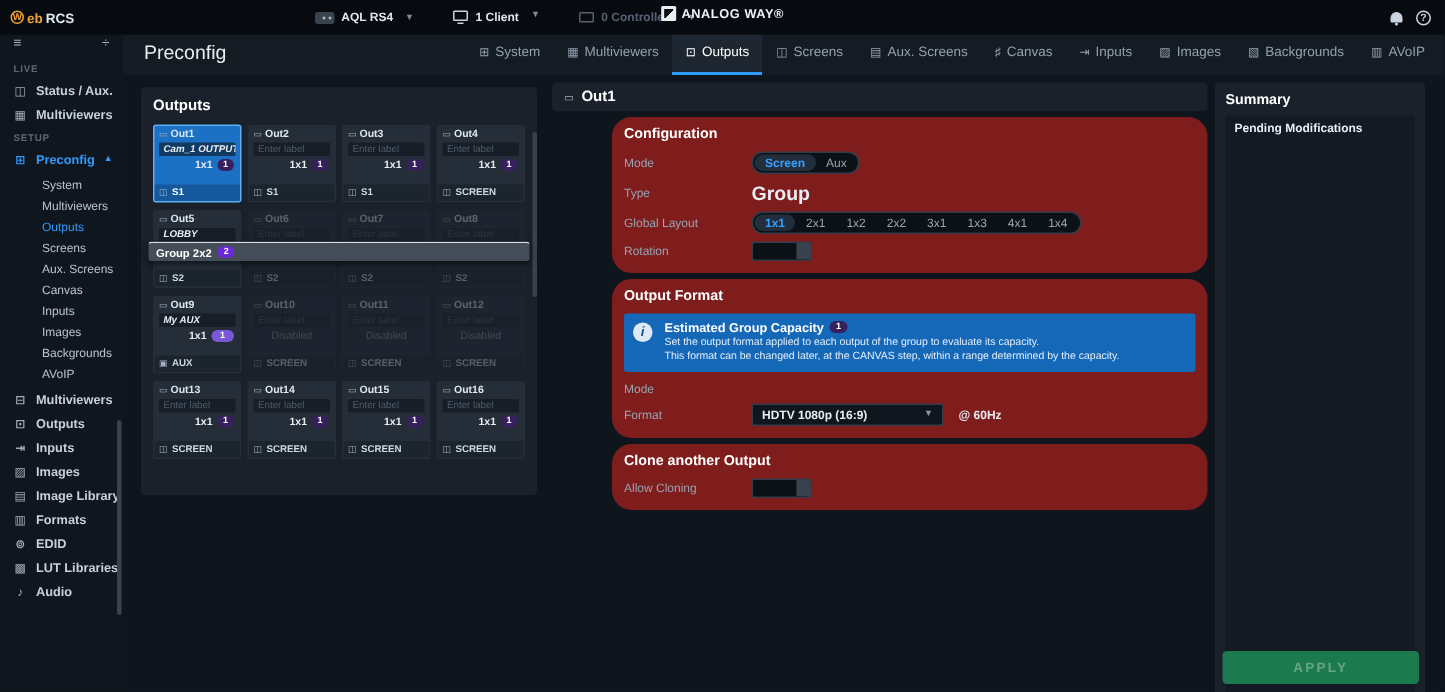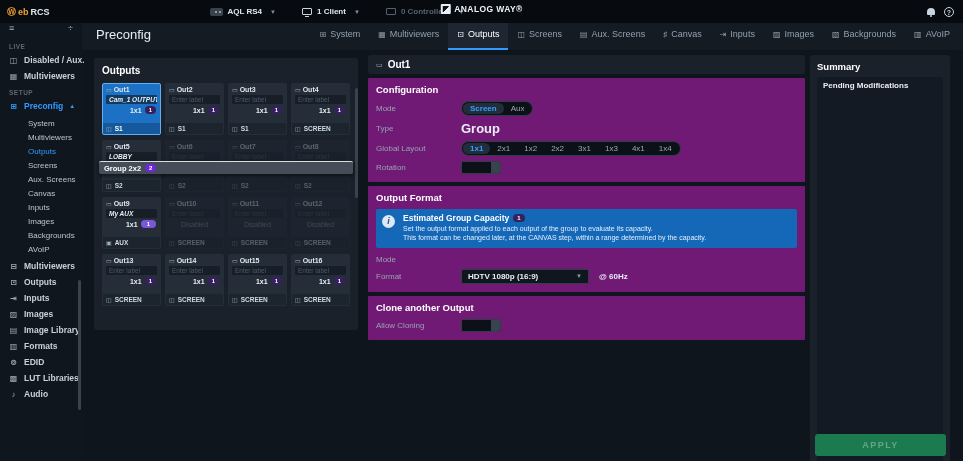--- a/index.html
+++ b/index.html
@@ -7,21 +7,21 @@
               font-family:"Liberation Sans","DejaVu Sans",sans-serif; color:#dfe7ee; }
 
   
   .topbar{position:absolute;left:0;top:0;width:963px;height:23px;background:#070b10;
           display:flex;align-items:center;font-size:8px;z-index:50;}
   .logo{margin-left:7px;display:flex;align-items:center;gap:2px;font-weight:bold;font-size:9px;}
   .logo .w{width:9px;height:9px;border:1px solid #f0a132;border-radius:50%;color:#f0a132;
            font-size:6.5px;line-height:8px;text-align:center;display:inline-block;}
   .logo .eb{color:#f0a132;} .logo .rcs{color:#dfe7ee;}
   .devsel{margin-left:160px;display:flex;align-items:center;gap:5px;font-weight:bold;color:#dfe7ee;}
-  .clisel{margin-left:26px;display:flex;align-items:center;gap:5px;font-weight:bold;}
+  .clisel{margin-left:26px;display:flex;gap:5px;font-weight:bold;}
   .ctrlsel{margin-left:26px;display:flex;align-items:center;gap:5px;color:#566271;font-weight:bold;}
   .caret{color:#7e8b98;font-size:6px;margin-left:3px;}
   .i-rack{width:13px;height:8px;background:#39434e;border-radius:2px;display:inline-block;position:relative;}
   .i-rack::after{content:"";position:absolute;right:2px;top:3px;width:2px;height:2px;border-radius:50%;
                  background:#aeb9c4;box-shadow:-4px 0 0 #aeb9c4;}
   .i-mon{width:10px;height:7px;border:1px solid #c9d4de;border-radius:1px;display:inline-block;position:relative;}
   .i-mon::after{content:"";position:absolute;left:2px;right:2px;bottom:-3px;height:1px;background:#c9d4de;}
   .i-ctrl{width:10px;height:7px;border:1px solid currentColor;border-radius:1px;display:inline-block;}
   .brand{position:absolute;left:50%;top:0;height:18px;transform:translateX(-50%);
          display:flex;align-items:center;gap:4px;font-weight:bold;font-size:8.5px;letter-spacing:.4px;color:#eef3f8;}
@@ -101,21 +101,21 @@
              display:flex;align-items:center;gap:4px;padding:0 5px;font-size:7.5px;font-weight:bold;
              color:#fff;z-index:5;cursor:pointer;}
   .gpill{background:#6d28d9;color:#fff;border-radius:5px;padding:0 4px;font-size:6px;font-weight:bold;line-height:8px;}
   .out-scroll{position:absolute;right:0;top:30px;width:3px;height:110px;background:#39434d;border-radius:2px;}
 
   
   .detail{position:absolute;left:286px;top:5px;width:437px;}
   .dtitle{background:#1a212b;border-radius:3px;padding:4px 8px;display:flex;align-items:center;gap:5px;
           font-size:10px;font-weight:bold;color:#fff;margin-bottom:4px;}
   .dtitle .cic{font-size:7px;}
-  .section{background:#701a75;border-radius:1px;padding:6px 8px 8px;margin-bottom:4px;}
+  .section{background:#7f1d1d;border-radius:13px;padding:6px 8px 8px;margin-bottom:4px;margin-left:40px;}
   .section h3{font-size:9.5px;color:#fff;margin-bottom:6px;}
   .row{display:flex;align-items:center;margin-bottom:5px;}
   .row:last-child{margin-bottom:0;}
   .rlabel{width:85px;flex:none;font-size:8px;color:#97a4b1;}
   .rvalue{font-size:13px;font-weight:bold;color:#e8eef4;}
   .segctl{display:inline-flex;align-items:center;background:#0c1117;border:1px solid #333d49;
           border-radius:9px;padding:1px;font-size:8px;}
   .seg{padding:1px 7px;color:#9aa6b2;border-radius:8px;cursor:pointer;white-space:nowrap;}
   .seg.sel{background:#222e3c;color:#35a0ff;font-weight:bold;}
   .toggle{display:inline-flex;align-items:stretch;background:#0c1117;border:1px solid #333d49;
@@ -181,21 +181,21 @@
 
 <div class="sidebar">
   <div class="sb-hdr">
     <span>≡</span>
     <span>÷</span>
   </div>
   <div class="sb-sec">LIVE</div>
   <div id="sb-live">
       <div class="sb-item">
         <span class="sico">◫</span>
-        <span>Disabled / Aux.</span>
+        <span>Status / Aux.</span>
       </div>
       <div class="sb-item">
         <span class="sico">▦</span>
         <span>Multiviewers</span>
       </div>
     </div>
   <div class="sb-sec">SETUP</div>
   <div class="sb-item active">
     <span class="sico">⊞</span>
     <span>Preconfig</span>

